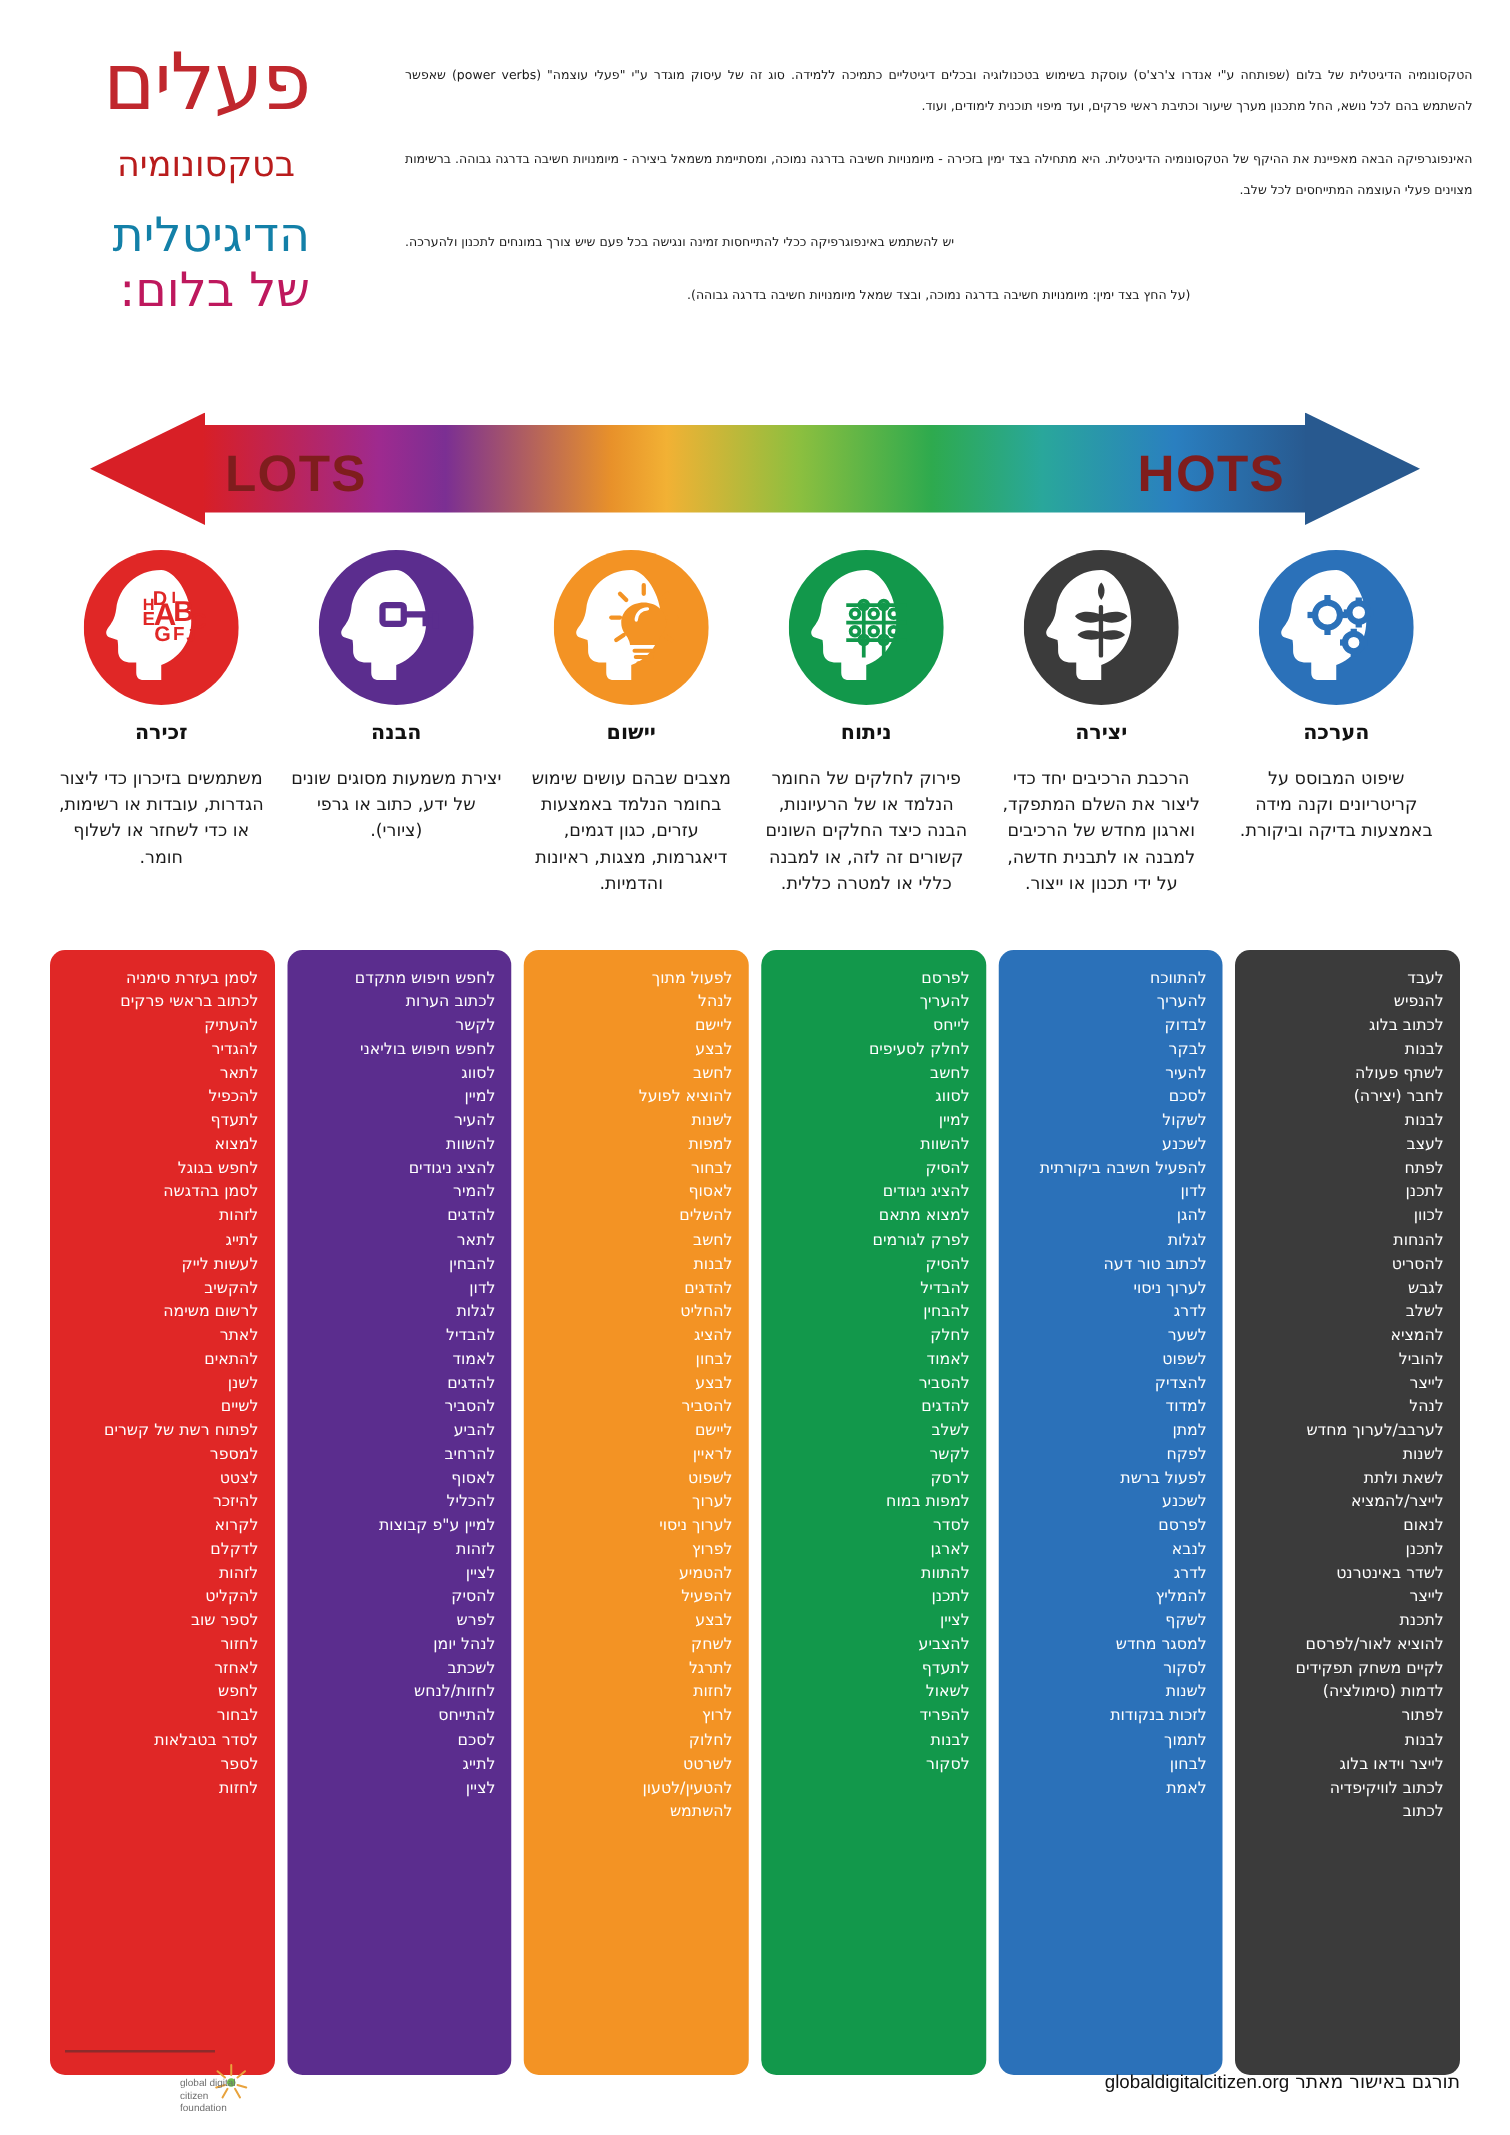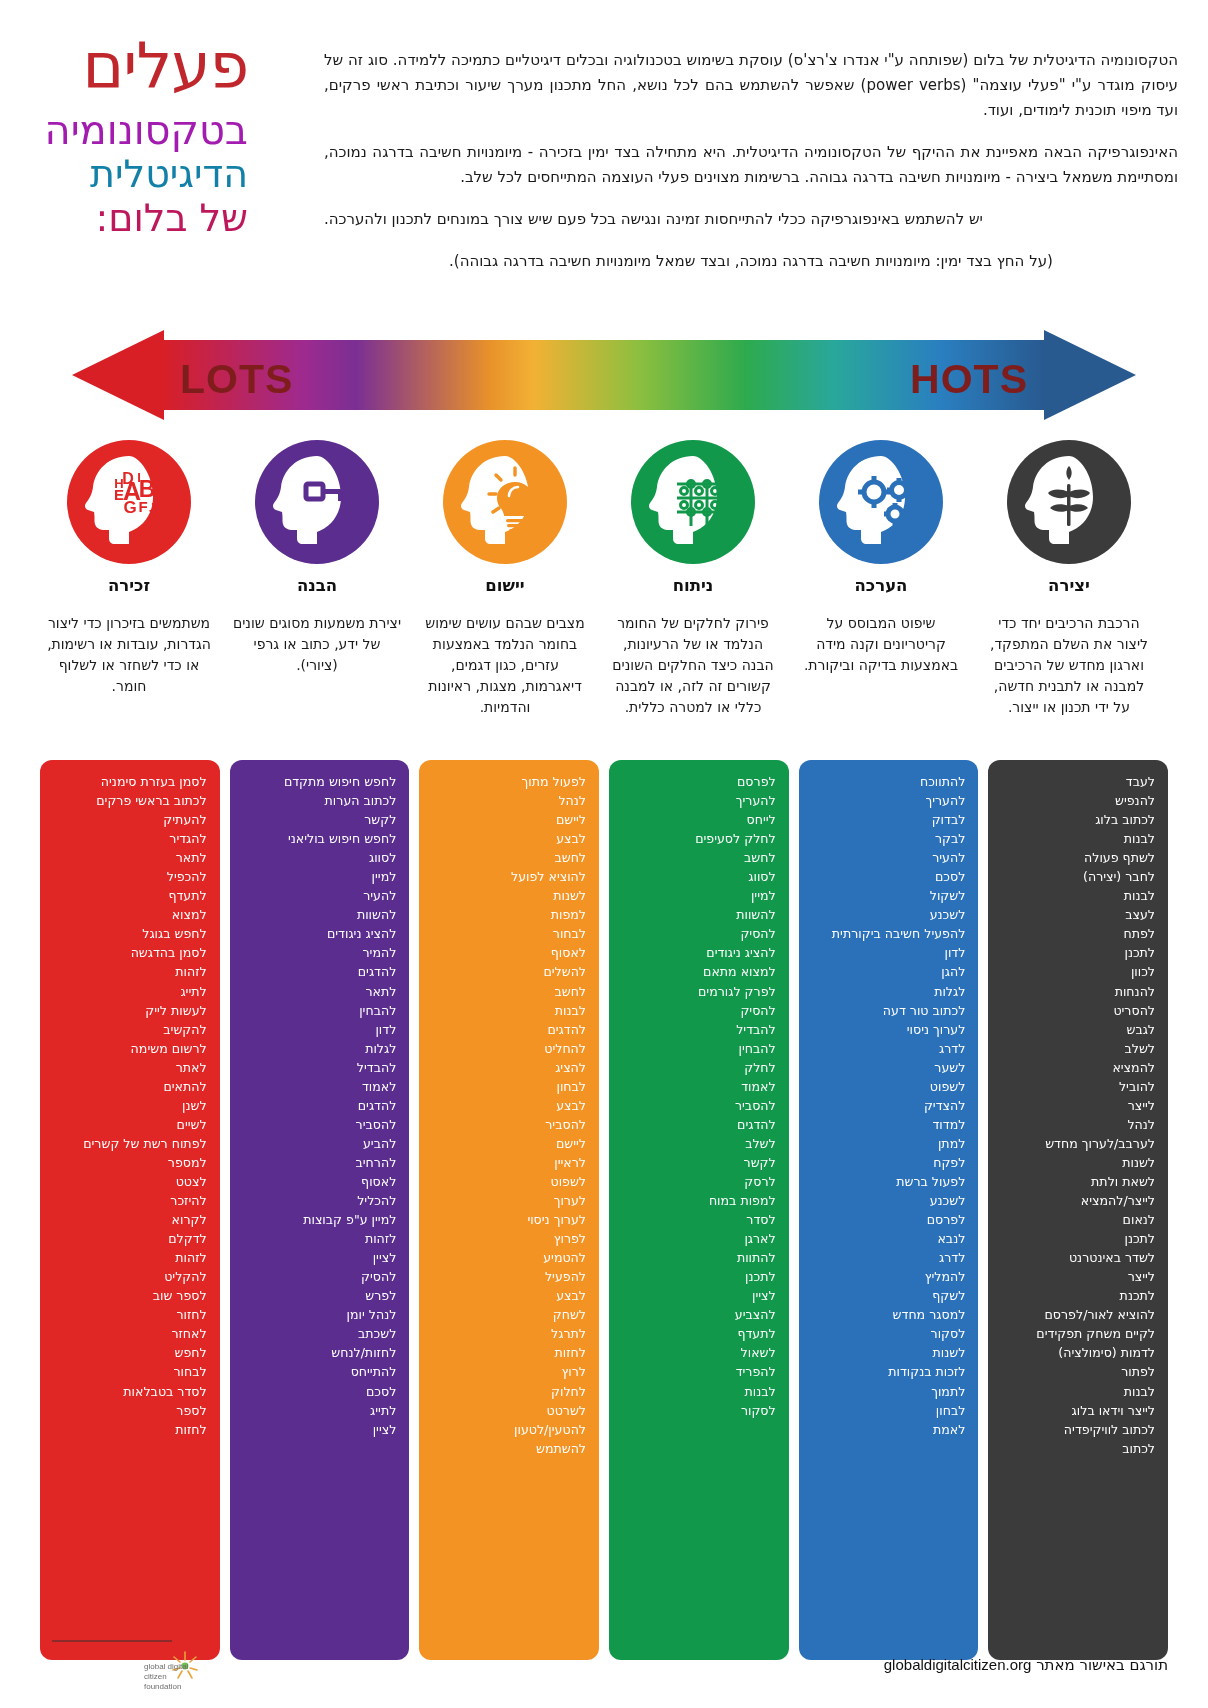--- a/index.html
+++ b/index.html
@@ -21,31 +21,31 @@
     display:flex;flex-direction:row-reverse;
   }
   .title-block{
     width:290px;padding:34px 42px 0 0;box-sizing:border-box;
     text-align:right;
   }
   .title-main{
     font-size:63px;line-height:64px;font-weight:400;color:#c0272d;
     letter-spacing:-1px;margin:0 0 10px 0;
   }
-  .title-l2{font-size:40px;line-height:44px;color:#a21caf;margin:0;}
+  .title-l2{font-size:28px;line-height:44px;color:#b91c1c;margin:12px;}
   .title-l3{font-size:38px;line-height:44px;color:#1380a8;margin:0;}
   .title-l4{font-size:38px;line-height:44px;color:#be185d;margin:0;}
 
   .intro{
     width:auto;flex:1;padding:48px 30px 0 34px;box-sizing:border-box;
     text-align:justify;direction:rtl;
   }
   .intro p{
     margin:0 0 17px 0;
-    font-size:15px;line-height:25px;color:#1a1a1a;
+    font-size:10px;line-height:25px;color:#1a1a1a;
     text-align:justify;
   }
   .intro p.last{text-align:left;}
   .intro p.note{text-align:center;}
 
   
   .arrow-wrap{
     position:absolute;left:72px;top:330px;width:1064px;height:90px;
   }
   .arrow-bar{
@@ -262,20 +262,39 @@
               <circle cx="76" cy="72" r="3.5"></circle>
     </g>
     </svg>
         </div>
         <div class="cat-name">ניתוח</div>
         <div class="cat-desc">פירוק לחלקים של החומר הנלמד או של הרעיונות, הבנה כיצד החלקים השונים קשורים זה לזה, או למבנה כללי או למטרה כללית.</div>
       </div>
       <div class="cat">
         <div class="cat-icon">
     <svg width="124" height="124" viewBox="0 0 124 124">
+      <circle cx="62" cy="62" r="62" fill="#3b3b3b"></circle>
+      <path fill="#ffffff" d="M62 16c-20 0-34 14-36 31-1 8-4 12-7 16-2 3-1 6 2 7l6 2c1 6 0 9 1 12 1 4 5 6 10 6l4 0 0 8c0 4 2 6 6 6l14 0 0-12c14-5 24-18 24-35 0-23-14-41-24-41z"></path>
+
+    <g fill="#3b3b3b">
+      <rect x="60" y="44" width="3.5" height="42" rx="1.5"></rect>
+      <path d="M62 52c-9-4-18-3-21 1 4 5 14 7 21 3z"></path>
+      <path d="M62 52c9-4 18-3 21 1-4 5-14 7-21 3z"></path>
+      <path d="M62 66c-8-3-16-2-19 2 4 4 13 5 19 2z"></path>
+      <path d="M62 66c8-3 16-2 19 2-4 4-13 5-19 2z"></path>
+      <path d="M62 40c-4-5-3-11 0-14 3 3 4 9 0 14z"></path>
+    </g>
+    </svg>
+        </div>
+        <div class="cat-name">יצירה</div>
+        <div class="cat-desc">הרכבת הרכיבים יחד כדי ליצור את השלם המתפקד, וארגון מחדש של הרכיבים למבנה או לתבנית חדשה, על ידי תכנון או ייצור.</div>
+      </div>
+      <div class="cat">
+        <div class="cat-icon">
+    <svg width="124" height="124" viewBox="0 0 124 124">
       <circle cx="62" cy="62" r="62" fill="#2b71b9"></circle>
       <path fill="#ffffff" d="M62 16c-20 0-34 14-36 31-1 8-4 12-7 16-2 3-1 6 2 7l6 2c1 6 0 9 1 12 1 4 5 6 10 6l4 0 0 8c0 4 2 6 6 6l14 0 0-12c14-5 24-18 24-35 0-23-14-41-24-41z"></path>
 
     <g fill="none" stroke="#2b71b9" stroke-width="5">
       <circle cx="55" cy="52" r="10"></circle>
       <circle cx="80" cy="50" r="7.5"></circle>
       <circle cx="76" cy="74" r="7"></circle>
     </g>
     <g fill="#2b71b9">
       <rect x="52.5" y="36" width="5" height="7"></rect>
@@ -288,39 +307,20 @@
               <rect x="86" y="47.5" width="6" height="5"></rect>
       <rect x="73.5" y="63" width="5" height="6"></rect>
               <rect x="73.5" y="79" width="5" height="6"></rect>
       <rect x="65" y="71.5" width="6" height="5"></rect>
               <rect x="81" y="71.5" width="6" height="5"></rect>
     </g>
     </svg>
         </div>
         <div class="cat-name">הערכה</div>
         <div class="cat-desc">שיפוט המבוסס על קריטריונים וקנה מידה באמצעות בדיקה וביקורת.</div>
-      </div>
-      <div class="cat">
-        <div class="cat-icon">
-    <svg width="124" height="124" viewBox="0 0 124 124">
-      <circle cx="62" cy="62" r="62" fill="#3b3b3b"></circle>
-      <path fill="#ffffff" d="M62 16c-20 0-34 14-36 31-1 8-4 12-7 16-2 3-1 6 2 7l6 2c1 6 0 9 1 12 1 4 5 6 10 6l4 0 0 8c0 4 2 6 6 6l14 0 0-12c14-5 24-18 24-35 0-23-14-41-24-41z"></path>
-
-    <g fill="#3b3b3b">
-      <rect x="60" y="44" width="3.5" height="42" rx="1.5"></rect>
-      <path d="M62 52c-9-4-18-3-21 1 4 5 14 7 21 3z"></path>
-      <path d="M62 52c9-4 18-3 21 1-4 5-14 7-21 3z"></path>
-      <path d="M62 66c-8-3-16-2-19 2 4 4 13 5 19 2z"></path>
-      <path d="M62 66c8-3 16-2 19 2-4 4-13 5-19 2z"></path>
-      <path d="M62 40c-4-5-3-11 0-14 3 3 4 9 0 14z"></path>
-    </g>
-    </svg>
-        </div>
-        <div class="cat-name">יצירה</div>
-        <div class="cat-desc">הרכבת הרכיבים יחד כדי ליצור את השלם המתפקד, וארגון מחדש של הרכיבים למבנה או לתבנית חדשה, על ידי תכנון או ייצור.</div>
       </div>
     </div>
 
   <div class="verbs" id="verbs">
       <div class="verb-col" style="background: rgb(224, 39, 38);">
         <ul>
           <li>לסמן בעזרת סימניה</li>
           <li>לכתוב בראשי פרקים</li>
           <li>להעתיק</li>
           <li>להגדיר</li>

